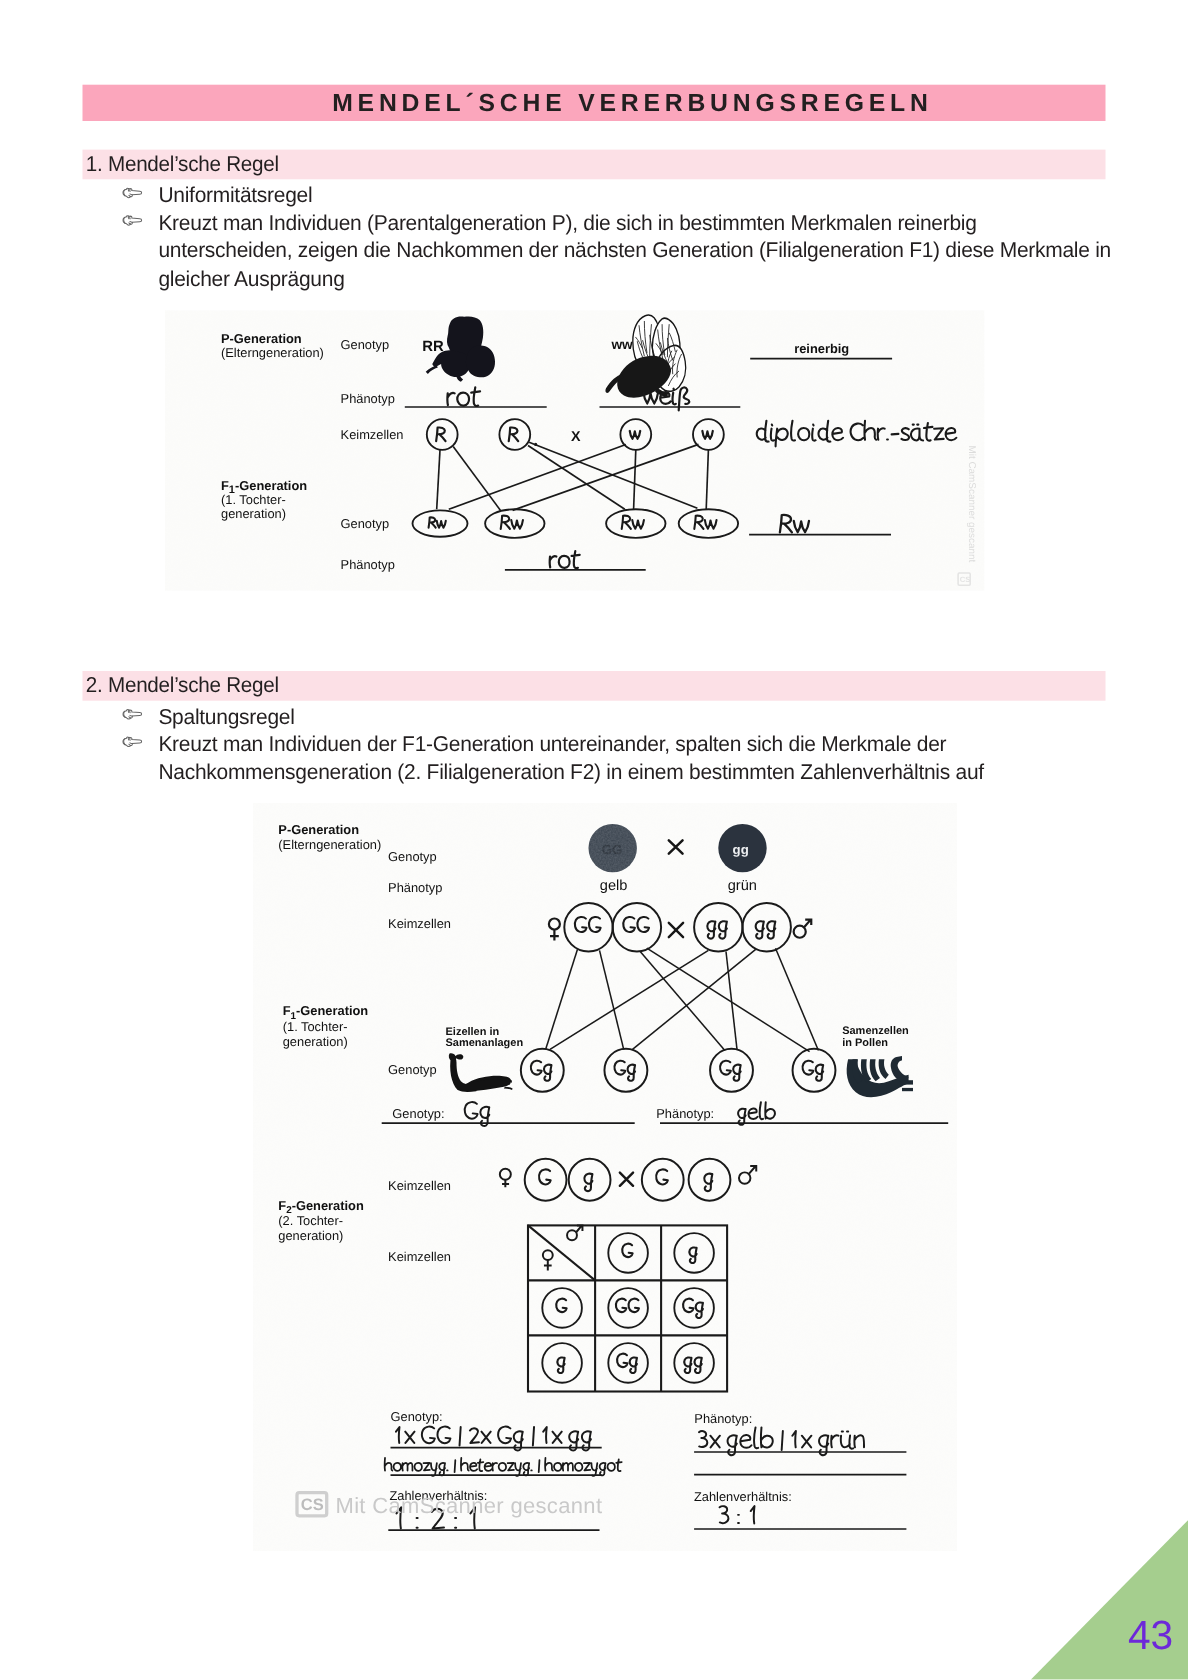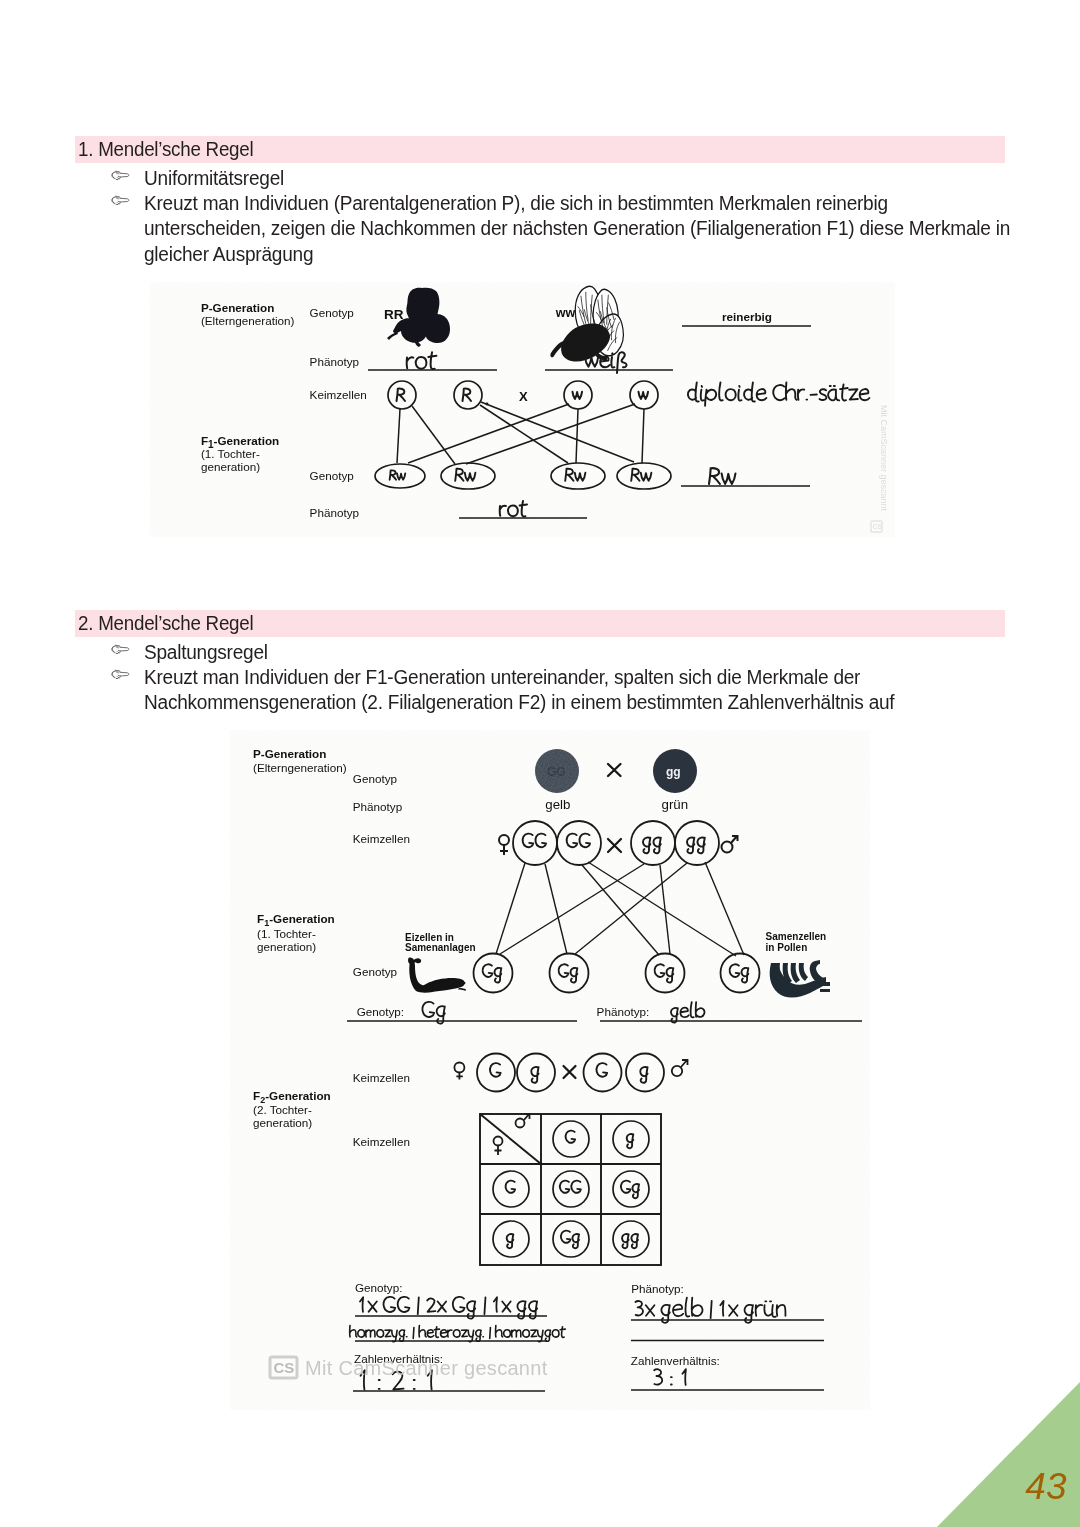--- a/index.html
+++ b/index.html
@@ -24,35 +24,38 @@
   .btext{position:absolute;left:144px;font-size:19.5px;color:#231f20;line-height:25.4px;
          letter-spacing:-0.25px;transform:scaleX(0.978);transform-origin:left top;}
   .btext .ln{white-space:nowrap;}
   .hand{position:absolute;left:111px;width:26px;color:#6b6b6b;}
   .hand svg{display:block;}
 
   
   .corner{position:absolute;right:0;bottom:0;width:146px;height:146px;overflow:hidden;}
   .corner-tri{position:absolute;right:0;bottom:0;width:0;height:0;
               border-left:143px solid transparent;border-bottom:145px solid #a5ce8e;}
-  .corner-num{position:absolute;right:13.5px;bottom:22px;font-size:37px;color:#a16207;
-              font-family:"Liberation Sans",sans-serif;line-height:37px;font-style:italic;}
+  .corner-num{position:absolute;right:13.5px;bottom:22px;font-size:37px;color:#6d28d9;
+              font-family:"Liberation Sans",sans-serif;line-height:37px;}
 
   
   .scan{position:absolute;}
   .scan svg{display:block;}
   .sc-lbl{font-family:"Liberation Sans",sans-serif;fill:#111;}
   .sc-b{font-weight:bold;}
   .wm{fill:#c9c9c9;font-family:"Liberation Sans",sans-serif;}
 </style>
 </head>
 <body>
 
 <div class="page">
 
+  <div class="banner">
+    <div class="banner-title">MENDEL´SCHE VERERBUNGSREGELN</div>
+  </div>
 
   <div class="sec-band" style="top:136px"></div>
   <div class="sec-text" style="top:136px">1. Mendel’sche Regel</div>
 
   <div class="hand" style="top:170px">
     <svg width="18.5" height="10.7" viewBox="0 0 38 22">
         <g fill="#ffffff" stroke="#636363" stroke-width="1.9" stroke-linejoin="round" stroke-linecap="round">
       <path d="M8.4 4.4C3.8 5.4 1.5 7.8 1.6 10.7 1.7 13.9 4.6 16.4 8.2 17.3 9.2 18.9 10.6 19.9 12.4 19.9 14.2 19.9 15.3 19.1 15.9 17.9 16.9 18.3 18.1 18.1 18.7 17.1 19.3 16.2 19.2 15.1 18.6 14.4L33 13.5C35.4 13.3 36.5 12.1 36.5 10.6 36.5 9.1 35.4 8 33 7.8L18 6.7C18.5 5.7 18.3 4.4 17.5 3.7 16.6 3 15.2 3.1 14.5 3.9 13.9 3 12.6 2.6 11.6 3 10.8 2.2 9.5 2.1 8.6 2.7Z"></path>
       <path d="M14.6 3.9C14 5.3 14.2 7 15 8.2" fill="none"></path>
       <path d="M11.7 3C11.2 4.6 11.6 6.6 12.6 7.8" fill="none"></path>

